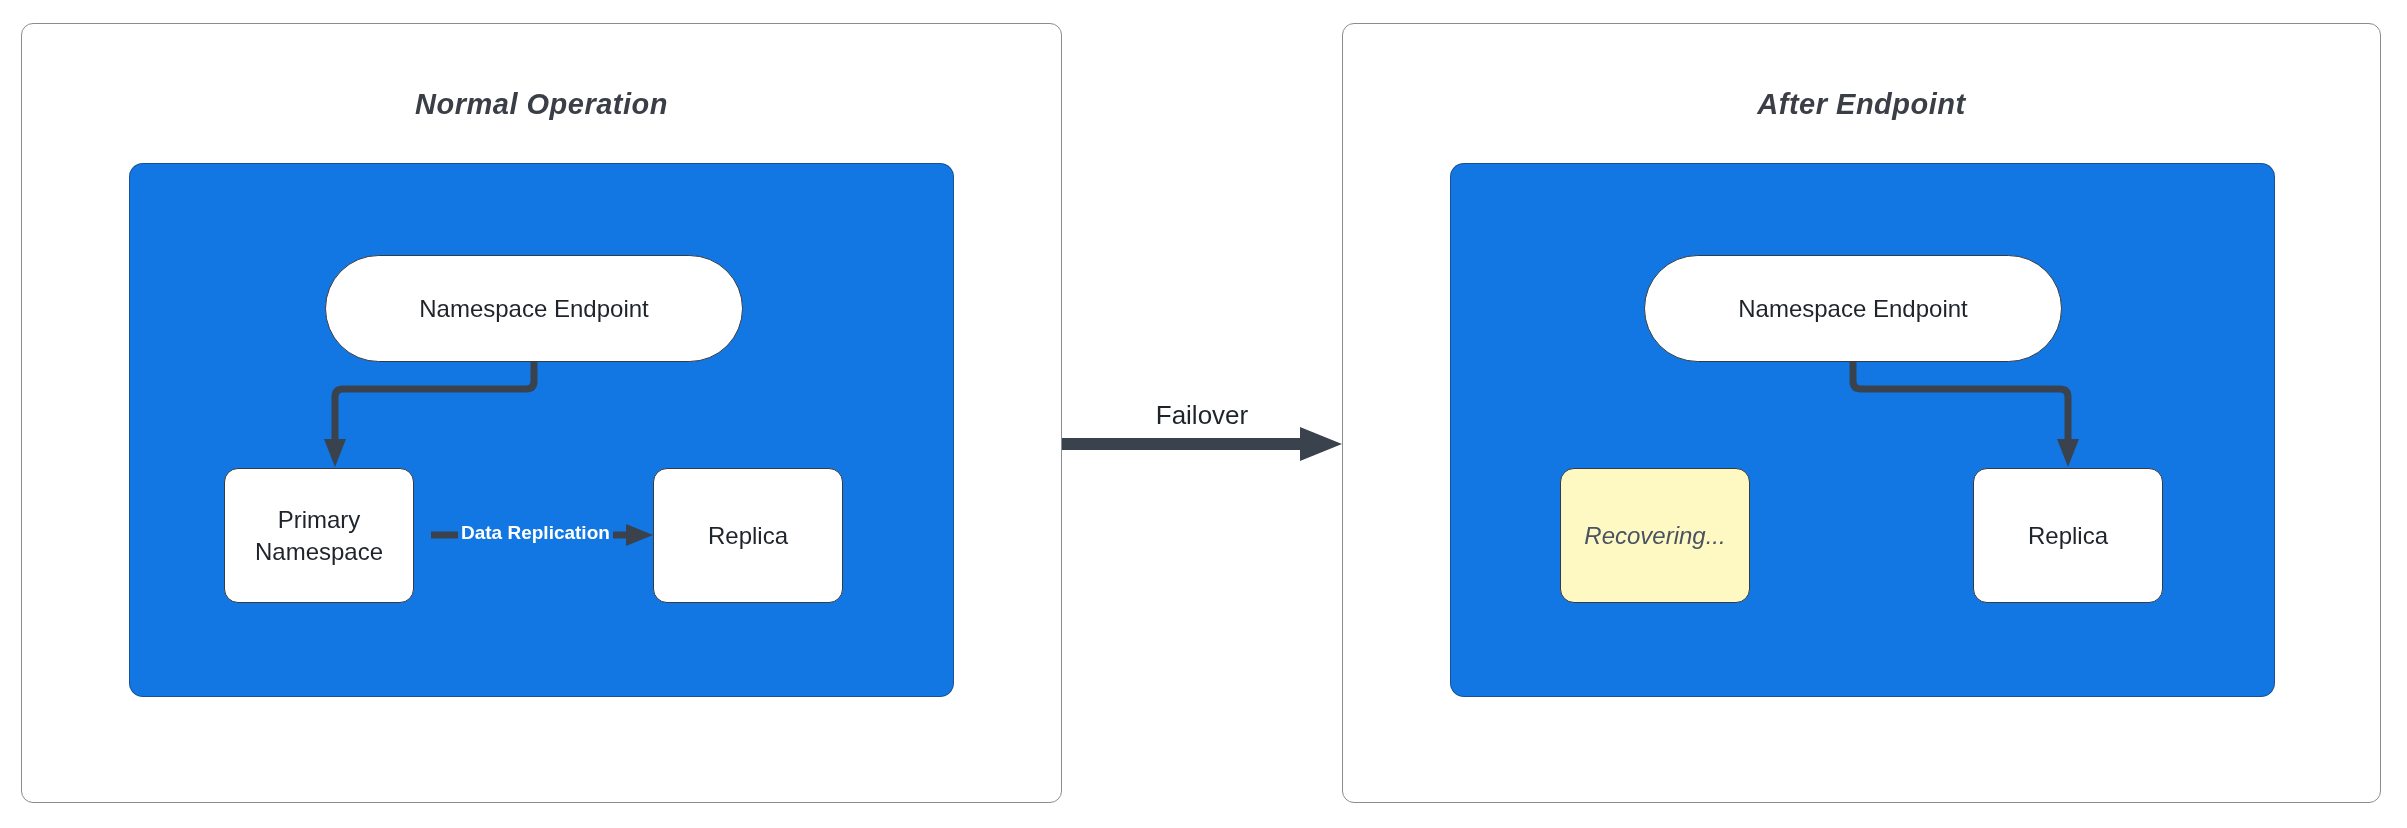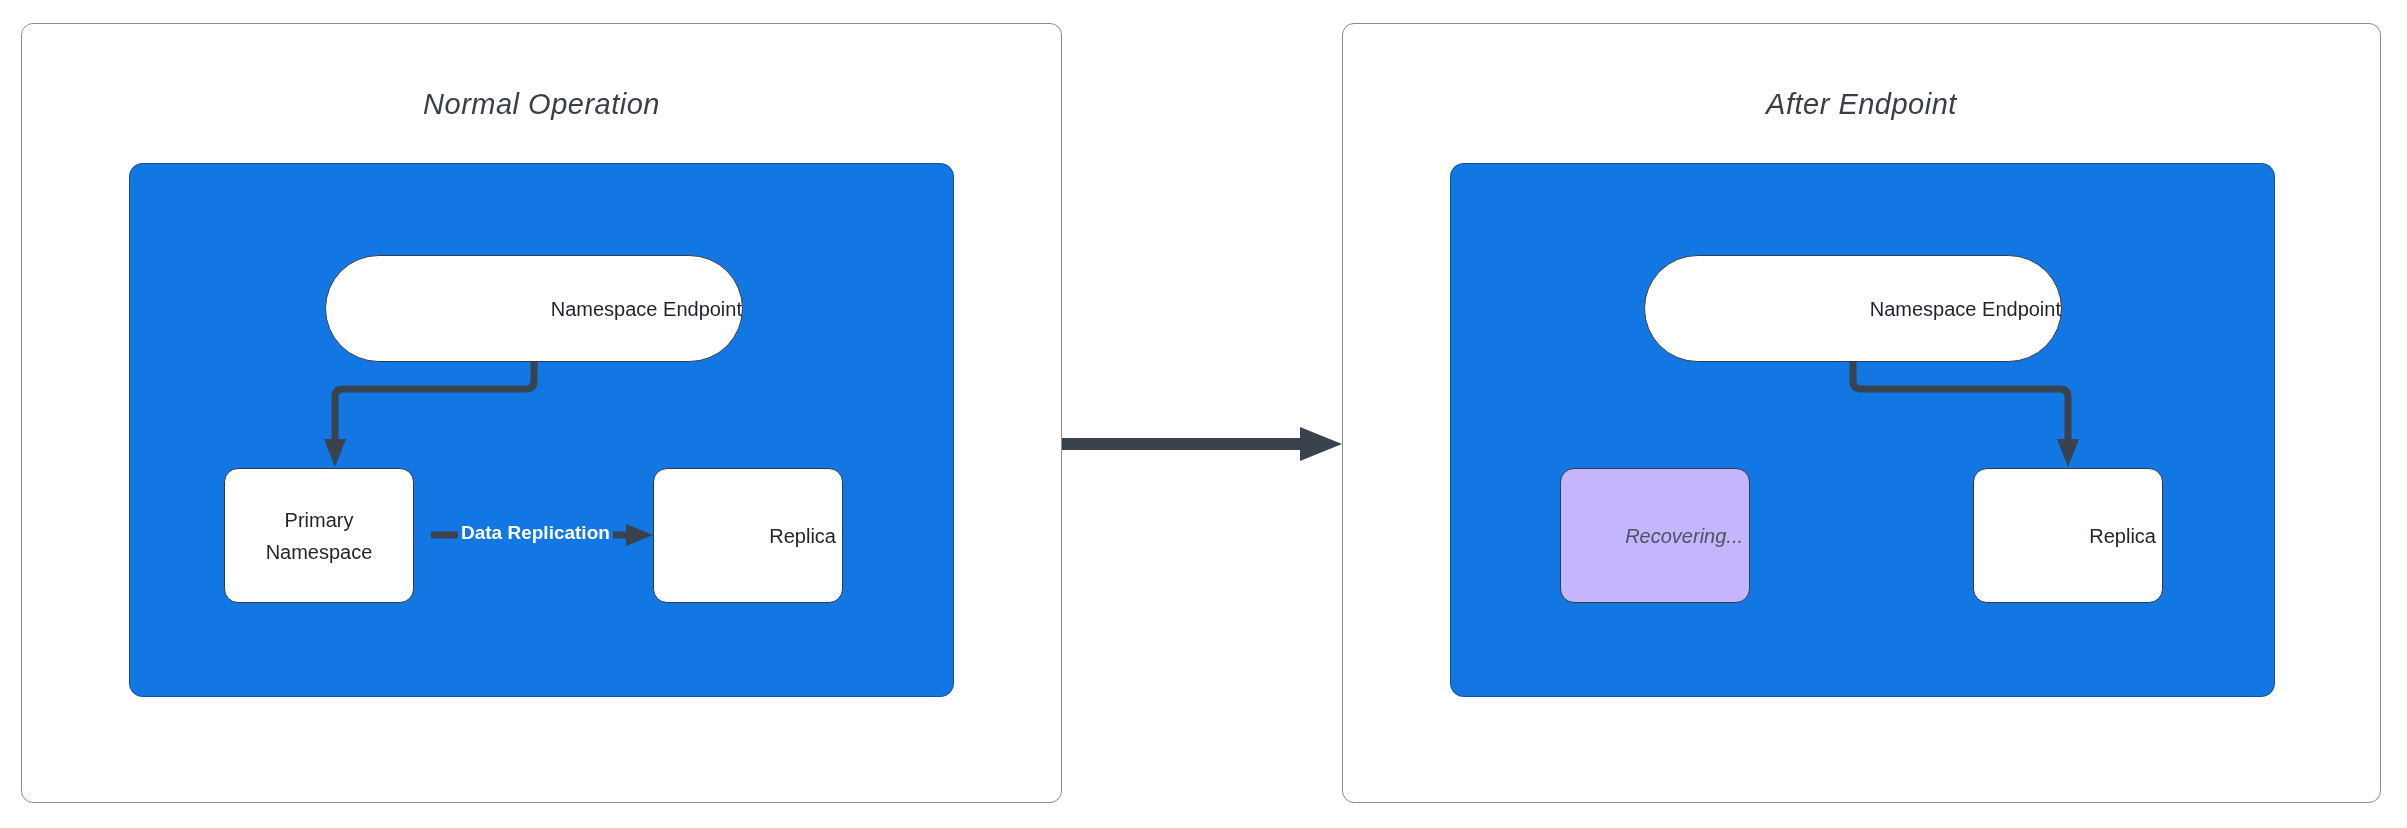--- a/index.html
+++ b/index.html
@@ -22,50 +22,51 @@
   }
   .panel-title {
     position: absolute;
     width: 100%;
     top: 64px;
     text-align: center;
     font-size: 29px;
     font-style: italic;
     color: #3a3f47;
     letter-spacing: 0.5px;
+    font-weight: bold;
   }
   .blue-box {
     position: absolute;
     background: #1276e3;
     border: 1px solid rgba(30,40,55,0.45);
     border-radius: 14px;
   }
   .node {
     position: absolute;
     display: flex;
     align-items: center;
-    justify-content: flex-end;
+    justify-content: center;
     text-align: center;
     background: #ffffff;
     border: 1.5px solid #333b44;
     color: #1f242b;
-    font-size: 20px;
+    font-size: 24px;
     line-height: 32px;
   }
   .pill {
     border-radius: 54px;
     width: 418px; height: 107px;
   }
   .rect {
     border-radius: 14px;
     width: 190px; height: 135px;
     padding: 6px;
   }
   .rect.gray {
-    background: #c4b5fd;
+    background: #fef9c3;
     color: #4a5361;
     font-style: italic;
   }
   .edge-svg {
     position: absolute;
     left: 0; top: 0;
     width: 2407px; height: 828px;
     pointer-events: none;
   }
   .edge-label {
@@ -132,20 +133,21 @@
     <span>Namespace Endpoint</span>
   </div>
   <div class="node rect node-primary">
     <span>Primary Namespace</span>
   </div>
   <div class="node rect node-replica-l">
     <span>Replica</span>
   </div>
   <div class="edge-label label-data-replication">Data Replication</div>
 
+  <div class="transition-label label-failover">Failover</div>
 
   <div class="node pill pill-failover">
     <span>Namespace Endpoint</span>
   </div>
   <div class="node rect gray node-recovering">
     <span>Recovering...</span>
   </div>
   <div class="node rect node-replica-r">
     <span>Replica</span>
   </div>

